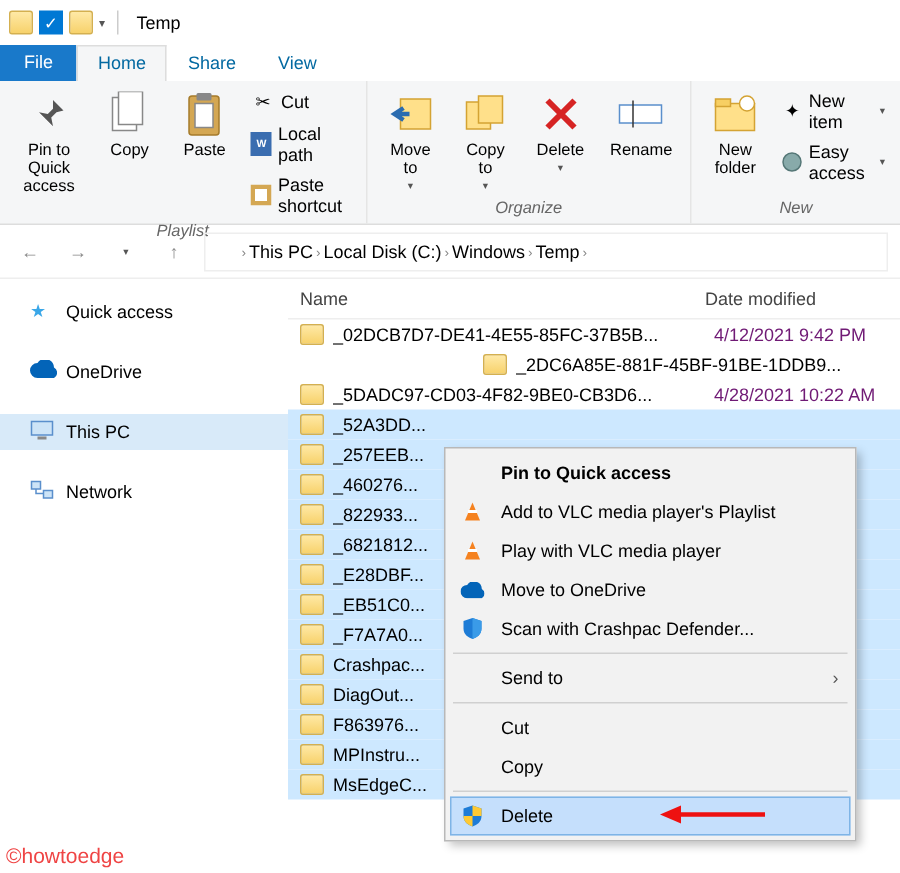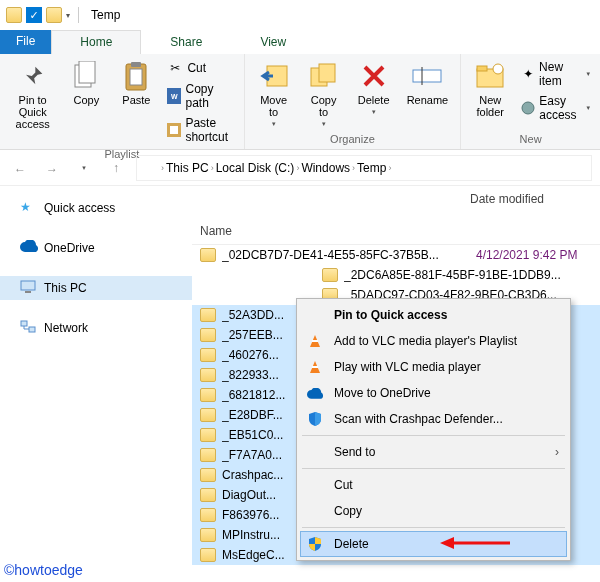--- a/index.html
+++ b/index.html
@@ -5,65 +5,65 @@
 *{margin:0;padding:0;box-sizing:border-box;font-family:"Segoe UI",Arial,sans-serif;font-size:12px;}
 body{width:600px;height:582px;background:#fff;overflow:hidden;position:relative;}
 .titlebar{height:30px;background:#fff;display:flex;align-items:center;padding:0 6px;gap:4px;}
 .titlebar .folder-small{width:16px;height:16px;background:linear-gradient(#ffe9a6,#f7d26c);border:1px solid #d4b050;border-radius:2px;}
 .titlebar .check{width:16px;height:16px;display:flex;align-items:center;justify-content:center;color:#fff;background:#0078d4;font-size:11px;}
 .titlebar .down{font-size:8px;color:#555;}
 .titlebar .divider{width:1px;height:16px;background:#ccc;margin:0 4px;}
 .titlebar .wintitle{font-size:12px;color:#000;margin-left:4px;}
 .tabstrip{height:24px;display:flex;background:#fff;}
 .file-tab{background:#1979ca;color:#fff;padding:4px 16px;}
-.tab{padding:4px 28px;color:#14532d;border:1px solid transparent;}
+.tab{padding:4px 13px;color:#0369a1;border:1px solid transparent;}
 .tab.active{background:#f5f6f7;border:1px solid #ddd;border-bottom:none;}
 .ribbon{height:96px;background:#f5f6f7;border-bottom:1px solid #ddd;display:flex;}
 .group{padding:4px 8px;display:flex;flex-direction:column;align-items:center;justify-content:space-between;border-right:1px solid #e5e5e5;}
 .group-row{display:flex;gap:8px;align-items:flex-start;}
 .bigbtn{display:flex;flex-direction:column;align-items:center;gap:2px;padding:2px 4px;text-align:center;min-width:42px;}
 .bigbtn .ico{width:32px;height:32px;display:flex;align-items:center;justify-content:center;}
 .bigbtn .lbl{font-size:11px;line-height:1.1;}
 .smallrow{display:flex;align-items:center;gap:4px;font-size:11px;padding:2px;}
 .smallrow .mini{width:16px;height:16px;display:flex;align-items:center;justify-content:center;}
-.group-title{font-size:11px;color:#666;margin-top:2px;}
+.group-title{font-size:11px;color:#666;margin-top:2px;font-style:italic;}
 .col{display:flex;flex-direction:column;gap:2px;}
 .navbar{height:36px;display:flex;align-items:center;padding:4px 8px;gap:8px;border-bottom:1px solid #eee;}
 .navbtn{width:24px;height:24px;display:flex;align-items:center;justify-content:center;color:#888;}
 .addr{flex:1;display:flex;align-items:center;gap:2px;border:1px solid #eee;padding:3px 6px;height:26px;}
 .addr .crumb{display:flex;align-items:center;gap:4px;}
 .addr .sep{color:#888;font-size:9px;}
 .content{display:flex;height:396px;}
 .sidebar{width:192px;padding:10px 0;display:flex;flex-direction:column;gap:4px;}
 .sideitem{display:flex;align-items:center;gap:8px;padding:4px 8px 4px 20px;}
 .sideitem.selected{background:#d8eaf9;}
 .sideitem .sico{width:16px;height:16px;}
 .qa-star{color:#3aa7e8;}
 .onedrive{color:#0364b8;}
 .thispc{color:#555;}
 .network{color:#4fb0e8;}
 .filepane{flex:1;background:#fff;}
 .cols{display:flex;padding:6px 8px;border-bottom:1px solid #eee;color:#444;}
-.cols .c1{width:270px;margin-top:32px;}
+.cols .c1{width:270px;}
 .cols .c2{flex:1;}
 .row{display:flex;align-items:center;padding:3px 8px;gap:6px;justify-content:flex-end;}
 .row.selected{background:#cde8ff;}
 .row .fico{width:16px;height:14px;background:linear-gradient(#ffe9a6,#f7d26c);border:1px solid #d4b050;border-radius:2px;flex-shrink:0;}
 .row .fname{width:248px;white-space:nowrap;overflow:hidden;text-overflow:ellipsis;}
 .row .fdate{flex:1;color:#701a75;}
 .ctxmenu{position:absolute;left:296px;top:298px;width:275px;background:#f2f2f2;border:1px solid #b8b8b8;box-shadow:3px 3px 6px rgba(0,0,0,.25);padding:3px;}
 .ctxmenu .mi{display:flex;align-items:center;gap:10px;padding:4px 8px 4px 6px;font-size:12px;}
 .ctxmenu .mi.bold{font-weight:600;}
 .ctxmenu .mi .mico{width:18px;height:18px;display:flex;align-items:center;justify-content:center;flex-shrink:0;}
 .ctxmenu .sepline{height:1px;background:#d0d0d0;margin:3px 2px;}
 .ctxmenu .mi .arrow-right{margin-left:auto;color:#555;}
 .ctxmenu .mi.highlight{background:#c5dffc;border:1px solid #7eb4e6;padding:3px 7px 3px 5px;}
 .shield{width:16px;height:16px;}
 .red-arrow{position:absolute;left:440px;top:536px;width:70px;height:14px;}
-.watermark{position:absolute;left:4px;bottom:4px;font-size:14px;color:#1d4ed8;}
+.watermark{position:absolute;left:4px;bottom:4px;font-size:14px;color:#ef4444;}
 .drop{font-size:7px;color:#555;}
 svg{display:block;}
 </style>
 </head>
 <body>
 
 <div class="titlebar">
   <span class="folder-small"></span>
   <span class="check">✓</span>
   <span class="folder-small"></span>
@@ -110,21 +110,21 @@
           </span>
         <span class="lbl">Paste</span>
       </div>
       <div class="col">
         <div class="smallrow">
             <span class="mini">✂</span>
             <span>Cut</span>
           </div>
         <div class="smallrow">
             <span class="mini" style="background:#3a6db0;color:#fff;font-size:7px;font-weight:bold;">W</span>
-            <span>Copy path</span>
+            <span>Local path</span>
           </div>
         <div class="smallrow">
             <span class="mini">
               <svg width="14" height="14">
                 <rect width="14" height="14" fill="#d4a753"></rect>
                 <rect x="3" y="3" width="8" height="8" fill="#fff"></rect>
               </svg>
             </span>
             <span>Paste shortcut</span>
           </div>
@@ -281,20 +281,21 @@
           <span class="fname">_02DCB7D7-DE41-4E55-85FC-37B5B...</span>
           <span class="fdate">4/12/2021 9:42 PM</span>
         </div>
         <div class="row">
           <span class="fico"></span>
           <span class="fname">_2DC6A85E-881F-45BF-91BE-1DDB9...</span>
         </div>
         <div class="row">
           <span class="fico"></span>
           <span class="fname">_5DADC97-CD03-4F82-9BE0-CB3D6...</span>
+          <span class="fdate">4/28/2021 10:22 AM</span>
         </div>
         <div class="row selected">
           <span class="fico"></span>
           <span class="fname">_52A3DD...</span>
           <span class="fdate"></span>
         </div>
         <div class="row selected">
           <span class="fico"></span>
           <span class="fname">_257EEB...</span>
           <span class="fdate"></span>

